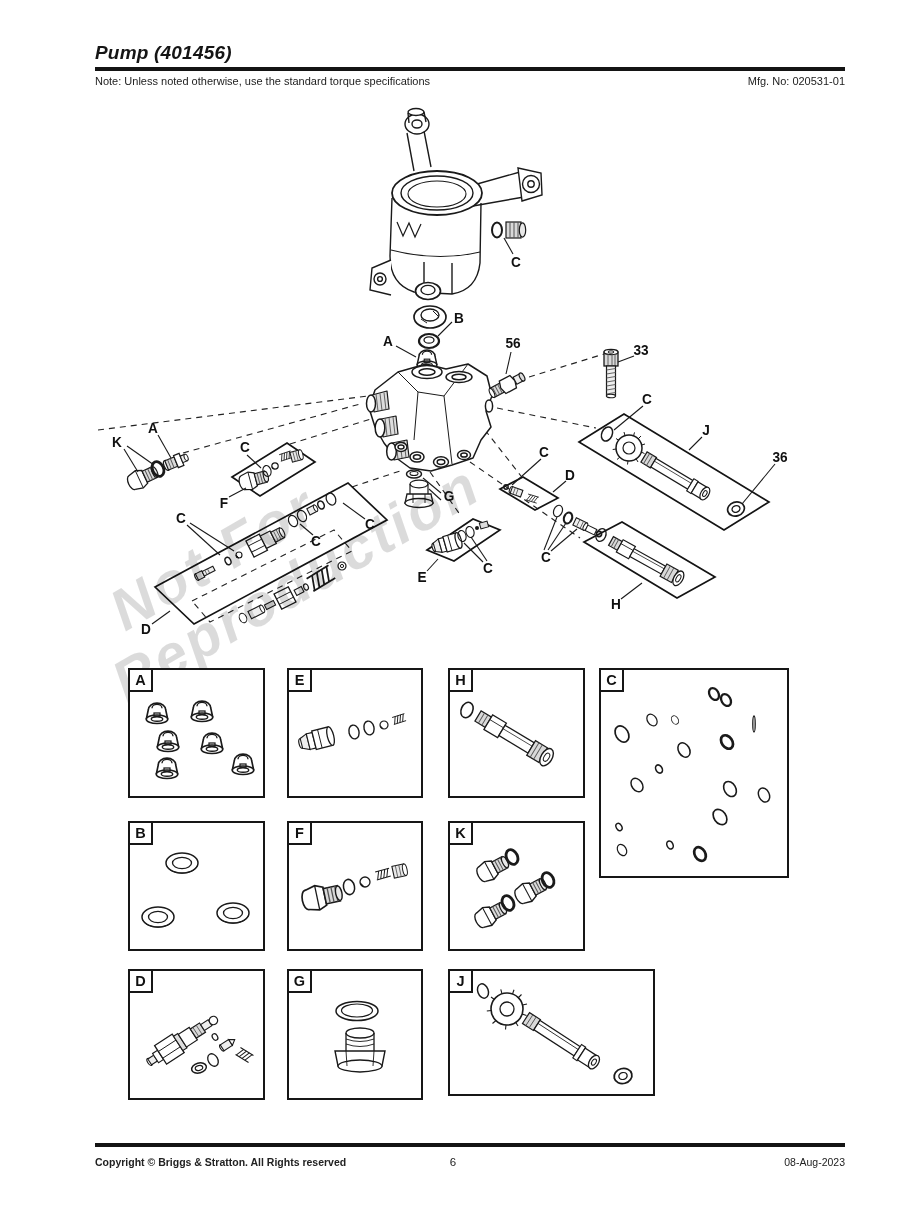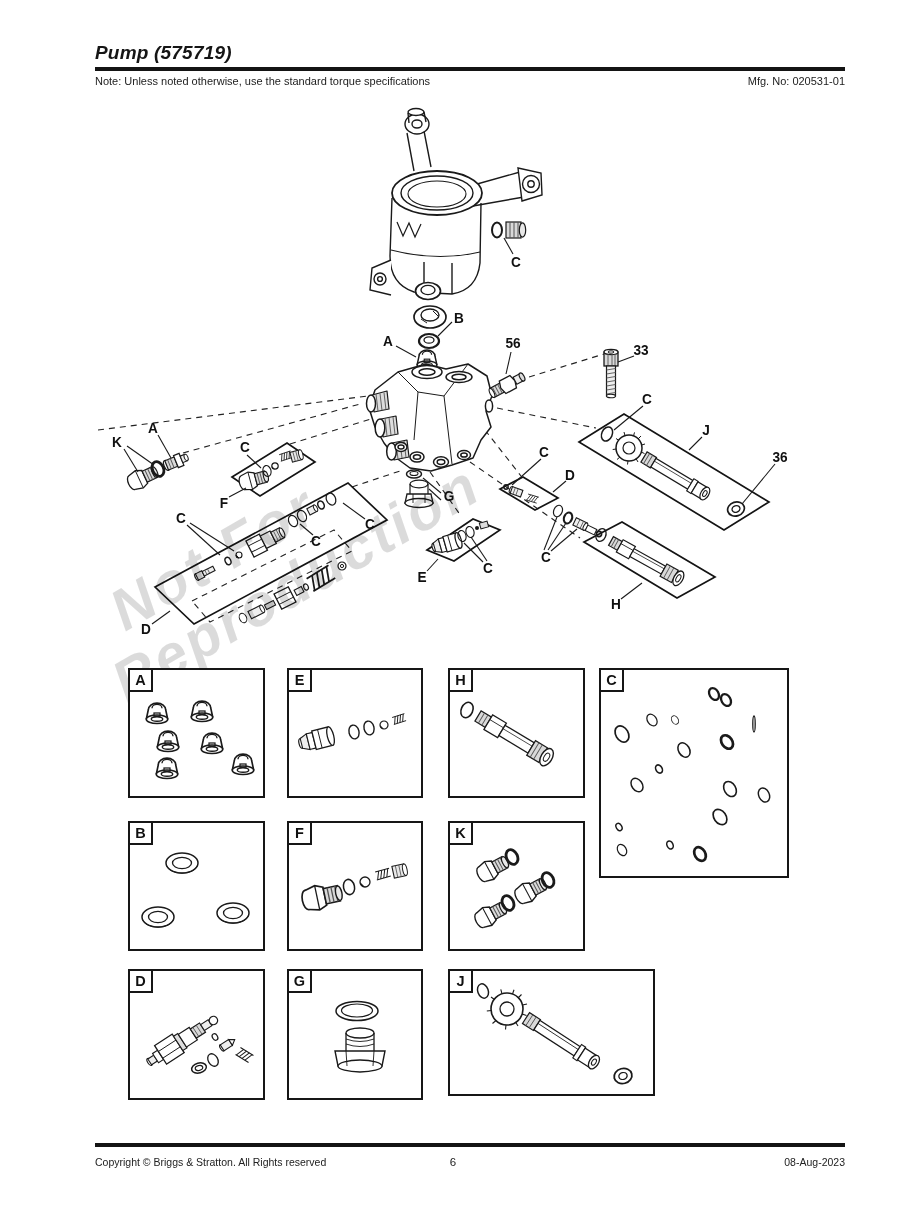--- a/index.html
+++ b/index.html
@@ -7,21 +7,21 @@
         font-family:"Liberation Sans",sans-serif;color:#111;}
   .page-title{position:absolute;left:95px;top:42px;font-size:19px;font-style:italic;font-weight:700;
               letter-spacing:.2px;color:#151515;}
   .rule{position:absolute;left:95px;width:750px;background:#141414;}
   .rule-top{top:67px;height:4px;}
   .rule-bottom{top:1143px;height:4px;}
   .subnote{position:absolute;top:75px;font-size:11px;color:#222;}
   .subnote.left{left:95px;}
   .subnote.right{right:61px;}
   .footer-text{position:absolute;top:1156px;font-size:10.5px;color:#222;}
-  .footer-left{left:95px;}
+  .footer-left{left:95px;font-weight:bold;}
   .footer-center{left:0;width:906px;text-align:center;font-size:11.5px;}
   .footer-right{right:61px;text-align:left;}
   .diagram-svg{position:absolute;left:0;top:0;}
   .watermark{position:absolute;left:80px;top:452px;width:560px;height:190px;
              transform:rotate(-30deg);font-style:italic;font-weight:700;
              font-size:58px;line-height:1.08;color:rgba(0,0,0,0.14);
              letter-spacing:3px;pointer-events:none;white-space:nowrap;}
   .watermark .wm1{display:block;margin-left:34px;}
   .watermark .wm2{display:block;}
   .callout{position:absolute;transform:translate(-50%,-50%) scaleX(.88);
@@ -645,21 +645,21 @@
         <ellipse cx="81" cy="0" rx="2" ry="3.4" stroke-width="1"></ellipse>
       </g>
       <g transform="translate(173,105) rotate(-15)">
         <ellipse rx="9" ry="7.5" fill="#fff" stroke="#1a1a1a" stroke-width="1.8"></ellipse>
         <ellipse rx="4.2" ry="3.4" fill="#fff" stroke="#1a1a1a" stroke-width="1.3"></ellipse>
       </g>
     </svg>
     <div class="pbox-label">J</div>
   </div>
 
-  <div class="page-title">Pump (575719)</div>
+  <div class="page-title">Pump (401456)</div>
   <div class="rule rule-top"></div>
   <div class="subnote left">Note: Unless noted otherwise, use the standard torque specifications</div>
   <div class="subnote right">Mfg. No: 020531-01</div>
 
   <div class="rule rule-bottom"></div>
   <div class="footer-text footer-left">Copyright © Briggs &amp; Stratton. All Rights reserved</div>
   <div class="footer-text footer-center">6</div>
   <div class="footer-text footer-right">08-Aug-2023</div>
 
 </div>

